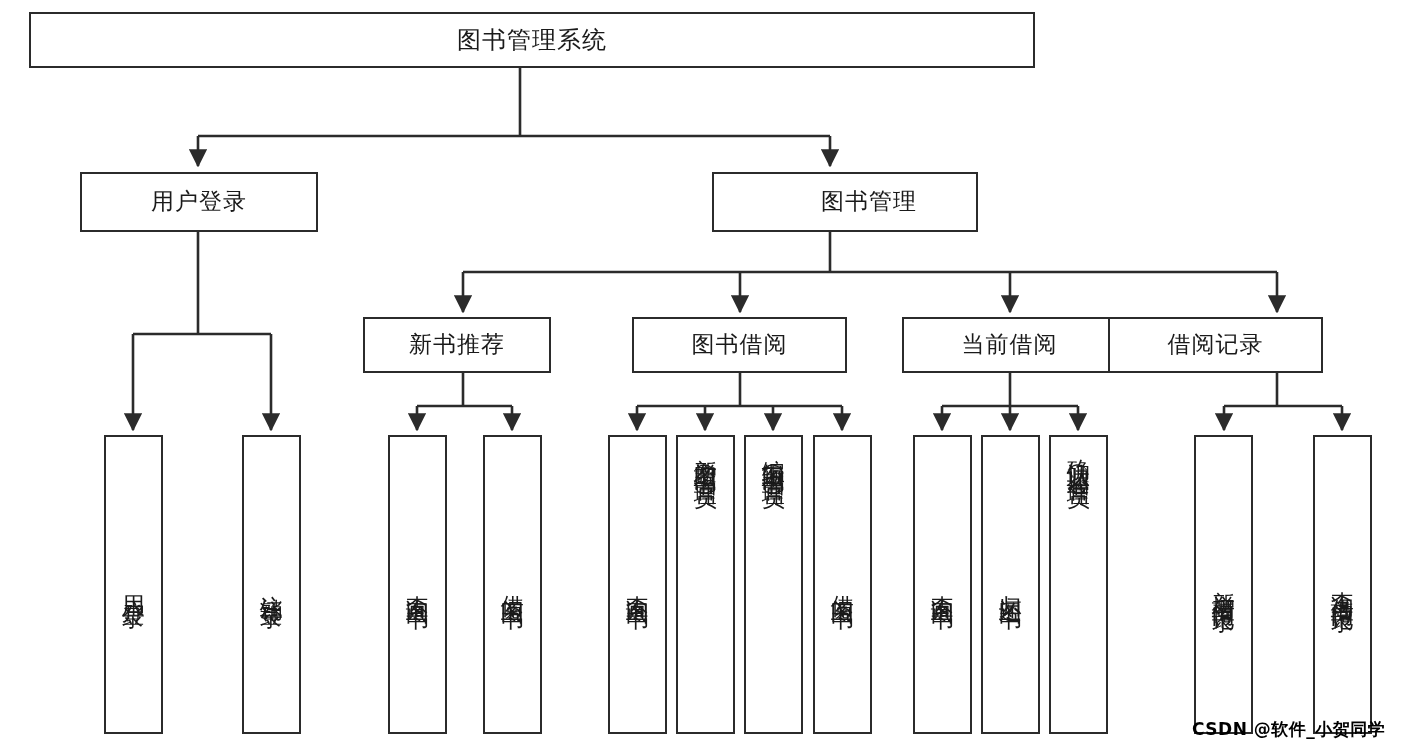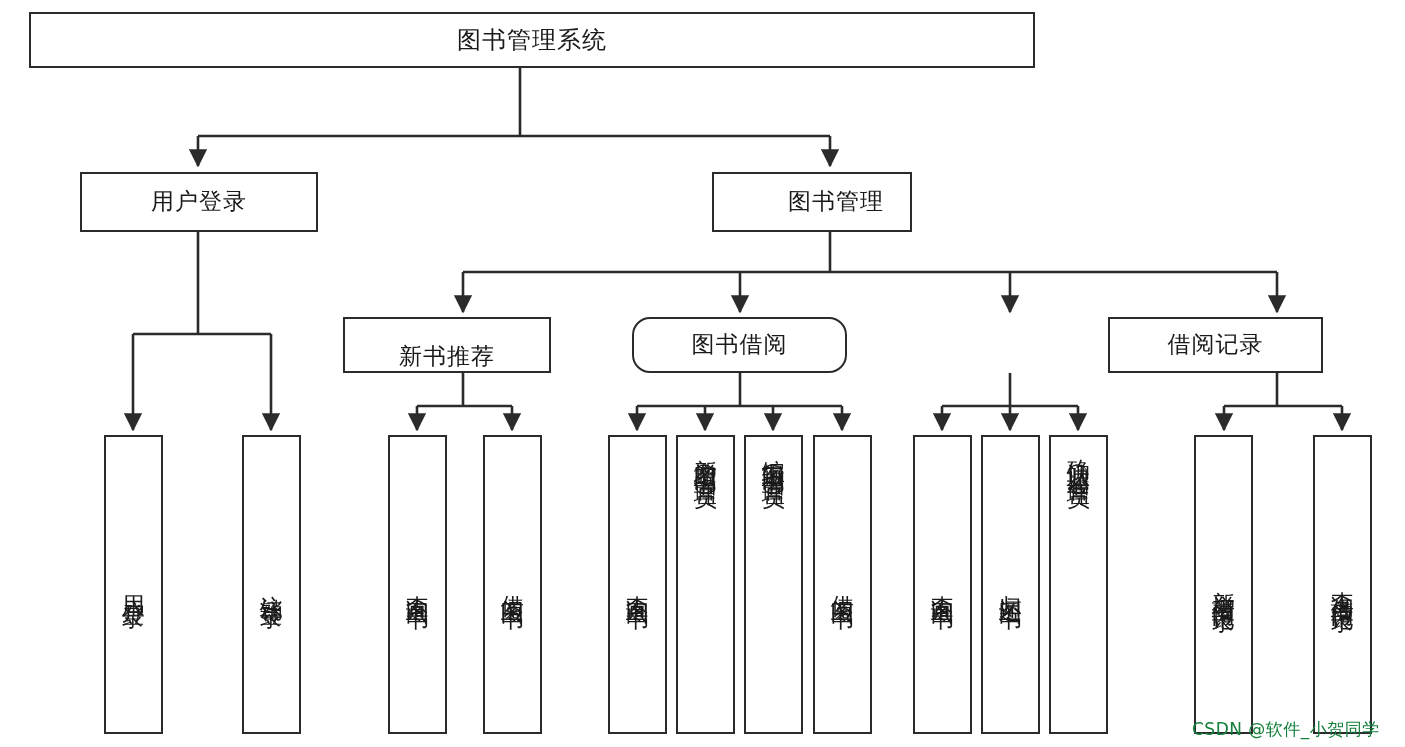--- a/index.html
+++ b/index.html
@@ -67,25 +67,26 @@
   }
   .node.leaf.tall-text {
     padding-top: 4px;
   }
   .node.leaf.mid-text {
     align-items: center;
     padding-top: 0;
   }
   .watermark {
     position: absolute;
-    color: #15803d;
+    color: #000000;
     font-size: 17px;
     white-space: nowrap;
     letter-spacing: 0.5px;
     user-select: none;
+    font-weight: bold;
   }
 </style>
 </head>
 <body>
 
 <div id="diagram-root">
 
   <svg class="edges" viewBox="0 0 1405 747" aria-hidden="true">
     <defs>
       <marker id="arrow" viewBox="0 0 10 10" refX="9.2" refY="5" markerWidth="7" markerHeight="7" orient="auto-start-reverse">
@@ -136,29 +137,32 @@
     </g>
   </svg>
 
   <div class="node root horizontal" style="left:17px; top:12px; width:1006px; height:56px;margin-left:12px;">
     <span class="node-label">图书管理系统</span>
   </div>
 
   <div class="node horizontal" style="left:80px; top:172px; width:238px; height:60px;">
     <span class="node-label">用户登录</span>
   </div>
-  <div class="node horizontal" style="left:712px; top:172px; width:200px; height:60px;padding-left:48px;">
+  <div class="node horizontal" style="left:712px; top:172px; width:266px; height:60px;padding-left:48px;">
     <span class="node-label">图书管理</span>
   </div>
 
-  <div class="node horizontal" style="left:343px; top:317px; width:208px; height:56px;align-items:flex-end;">
+  <div class="node horizontal" style="left:363px; top:317px; width:188px; height:56px;">
     <span class="node-label">新书推荐</span>
   </div>
-  <div class="node horizontal" style="left:632px; top:317px; width:215px; height:56px;border-radius:18px;">
+  <div class="node horizontal" style="left:632px; top:317px; width:215px; height:56px;">
     <span class="node-label">图书借阅</span>
+  </div>
+  <div class="node horizontal" style="left:902px; top:317px; width:215px; height:56px;">
+    <span class="node-label">当前借阅</span>
   </div>
   <div class="node horizontal" style="left:1108px; top:317px; width:215px; height:56px;">
     <span class="node-label">借阅记录</span>
   </div>
 
   <div class="node leaf mid-text" style="left:104px; top:435px; width:59px; height:299px;">
     <span class="node-label">用户登录</span>
   </div>
   <div class="node leaf mid-text" style="left:242px; top:435px; width:59px; height:299px;">
     <span class="node-label">注销登录</span>

